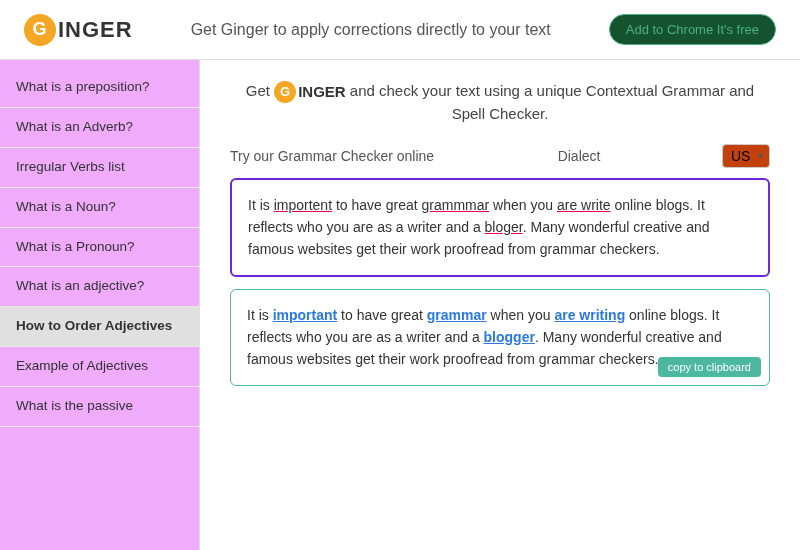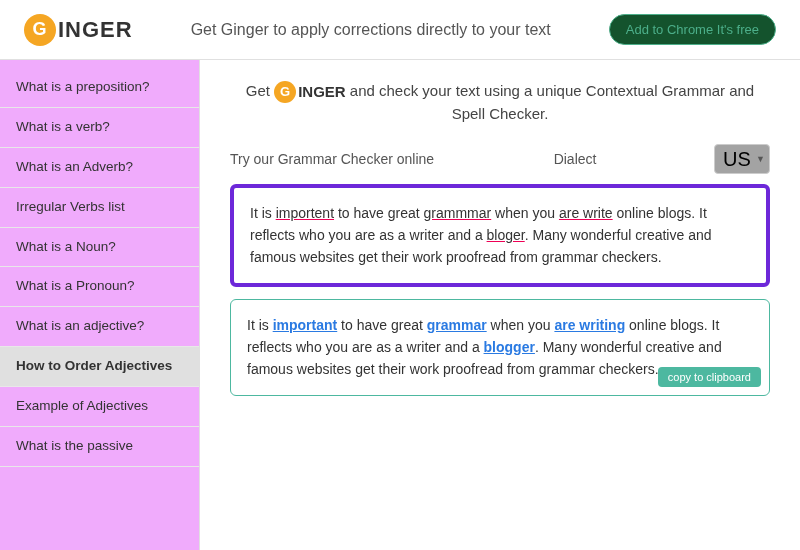--- a/index.html
+++ b/index.html
@@ -118,22 +118,22 @@
       justify-content: space-between;
       margin-bottom: 10px;
       font-size: 14px;
       color: #555;
     }
     #dialect-label { margin-right: 8px; }
     #dialect-select {
       border: 1px solid #ccc;
       padding: 3px 18px 3px 8px;
       border-radius: 4px;
-      background: #a3a3a3;
-      font-size: 20px;
+      background: #c2410c;
+      font-size: 14px;
       cursor: pointer;
       appearance: none;
       -webkit-appearance: none;
     }
     .dialect-wrapper {
       position: relative;
       display: inline-block;
     }
     .dialect-wrapper::after {
       content: '▼';
@@ -141,21 +141,21 @@
       position: absolute;
       right: 5px;
       top: 50%;
       transform: translateY(-50%);
       pointer-events: none;
       color: #555;
     }
 
     
     .text-box {
-      border: 4px solid #6d28d9;
+      border: 2px solid #6d28d9;
       border-radius: 6px;
       padding: 14px 16px;
       font-size: 14px;
       line-height: 1.6;
       color: #333;
       margin-bottom: 12px;
       background: #fff;
       position: relative;
     }
     .text-box.highlighted {
@@ -195,21 +195,20 @@
       <span>INGER</span>
   </div>
   <div id="header-tagline">Get Ginger to apply corrections directly to your text</div>
   <button id="add-to-chrome-btn">Add to Chrome It's free</button>
 </div>
 
 <div id="main">
 
   <div id="sidebar">
       <div class="sidebar-item">What is a preposition?</div>
-      <div class="sidebar-item">What is a verb?</div>
       <div class="sidebar-item">What is an Adverb?</div>
       <div class="sidebar-item">Irregular Verbs list</div>
       <div class="sidebar-item">What is a Noun?</div>
       <div class="sidebar-item">What is a Pronoun?</div>
       <div class="sidebar-item">What is an adjective?</div>
       <div class="sidebar-item active">How to Order Adjectives</div>
       <div class="sidebar-item">Example of Adjectives</div>
       <div class="sidebar-item">What is the passive</div>
     </div>
 

